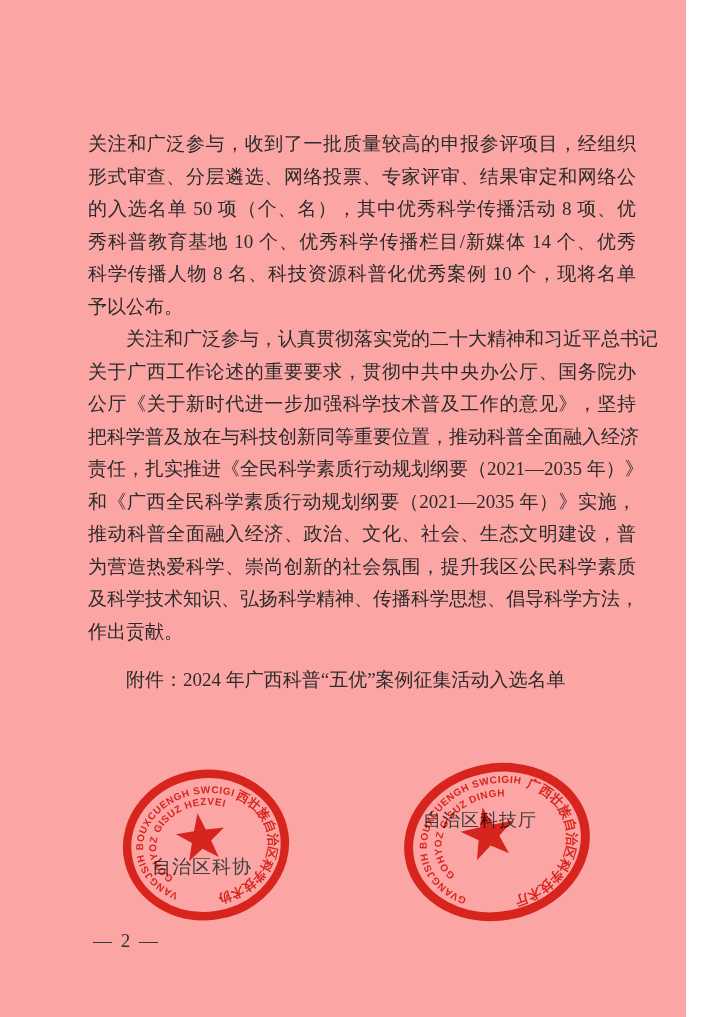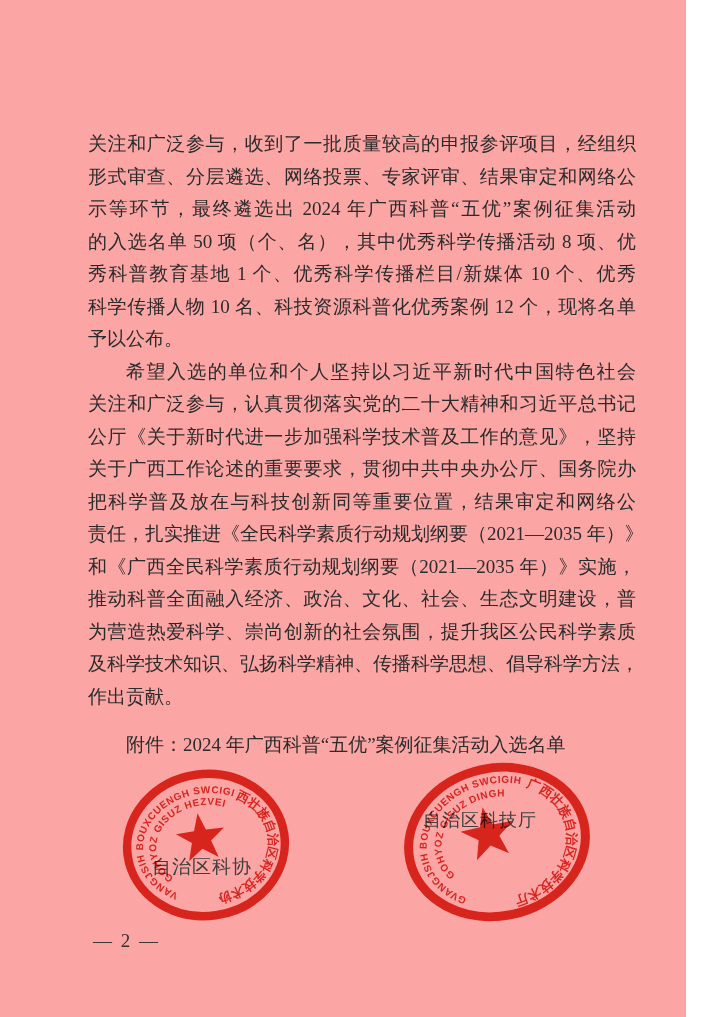--- a/index.html
+++ b/index.html
@@ -52,32 +52,30 @@
 </style>
 </head>
 <body>
 
 <div class="page">
 
   <div class="body-text">
     <div class="para">
         <div class="line">关注和广泛参与，收到了一批质量较高的申报参评项目，经组织</div>
         <div class="line">形式审查、分层遴选、网络投票、专家评审、结果审定和网络公</div>
-        <div class="line">示等环节，最终遴选出 2024 年广西科普“五优”案例征集活动</div>
         <div class="line">的入选名单 50 项（个、名），其中优秀科学传播活动 8 项、优</div>
-        <div class="line">秀科普教育基地 1 个、优秀科学传播栏目/新媒体 10 个、优秀</div>
-        <div class="line">科学传播人物 10 名、科技资源科普化优秀案例 12 个，现将名单</div>
+        <div class="line">秀科普教育基地 10 个、优秀科学传播栏目/新媒体 14 个、优秀</div>
+        <div class="line">科学传播人物 8 名、科技资源科普化优秀案例 10 个，现将名单</div>
         <div class="line">予以公布。</div>
       </div>
     <div class="para indent-first">
-        <div class="line">希望入选的单位和个人坚持以习近平新时代中国特色社会</div>
         <div class="line">关注和广泛参与，认真贯彻落实党的二十大精神和习近平总书记</div>
+        <div class="line">关于广西工作论述的重要要求，贯彻中共中央办公厅、国务院办</div>
         <div class="line">公厅《关于新时代进一步加强科学技术普及工作的意见》，坚持</div>
-        <div class="line">关于广西工作论述的重要要求，贯彻中共中央办公厅、国务院办</div>
-        <div class="line">把科学普及放在与科技创新同等重要位置，结果审定和网络公</div>
+        <div class="line">把科学普及放在与科技创新同等重要位置，推动科普全面融入经济</div>
         <div class="line">责任，扎实推进《全民科学素质行动规划纲要（2021—2035 年）》</div>
         <div class="line">和《广西全民科学素质行动规划纲要（2021—2035 年）》实施，</div>
         <div class="line">推动科普全面融入经济、政治、文化、社会、生态文明建设，普</div>
         <div class="line">为营造热爱科学、崇尚创新的社会氛围，提升我区公民科学素质</div>
         <div class="line">及科学技术知识、弘扬科学精神、传播科学思想、倡导科学方法，</div>
         <div class="line">作出贡献。</div>
       </div>
     <div class="attachment">附件：2024 年广西科普“五优”案例征集活动入选名单</div>
   </div>
 

